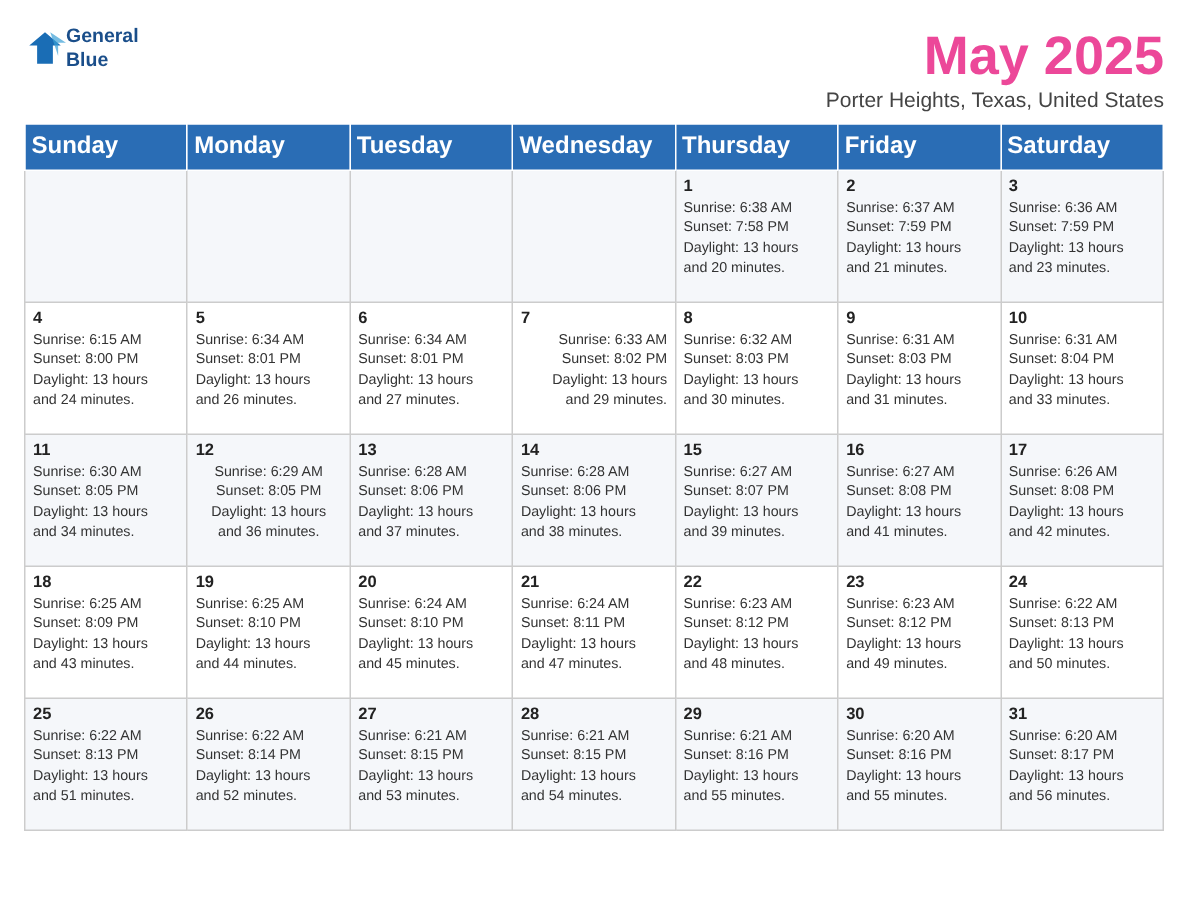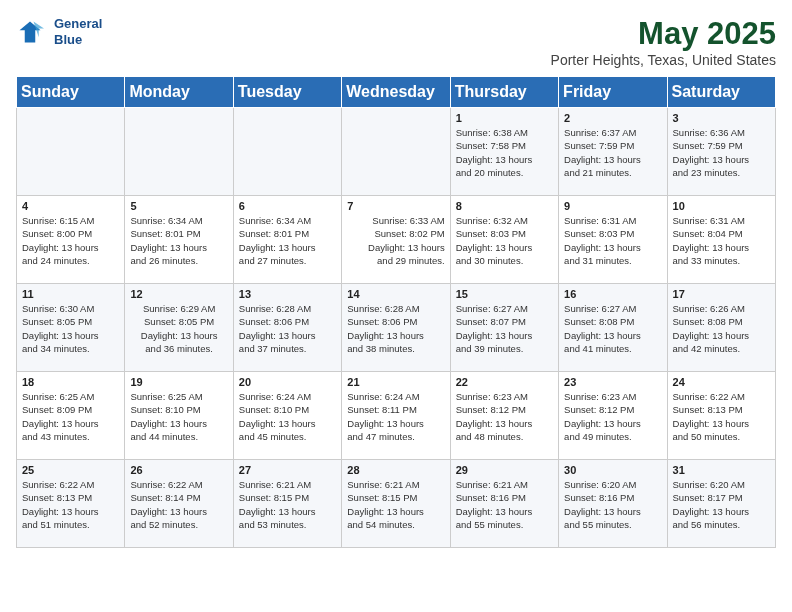--- a/index.html
+++ b/index.html
@@ -12,39 +12,39 @@
     }
     .header-area {
       display: flex;
       justify-content: space-between;
       align-items: flex-start;
       margin-bottom: 8px;
     }
     .logo {
       display: flex;
       align-items: center;
-      gap: 10px;
+      gap: 0;
     }
     .logo-text {
       font-size: 13px;
       font-weight: bold;
       color: #1a4e8a;
       line-height: 1.2;
     }
     .logo-icon {
       width: 28px;
       height: 28px;
     }
     .title-area {
       text-align: right;
     }
     .main-title {
-      font-size: 31px;
+      font-size: 36px;
       font-weight: bold;
-      color: #14532d;
+      color: #ec4899;
     }
     .subtitle {
       font-size: 14px;
       color: #444;
     }
     table {
       width: 100%;
       border-collapse: collapse;
       table-layout: fixed;
     }

